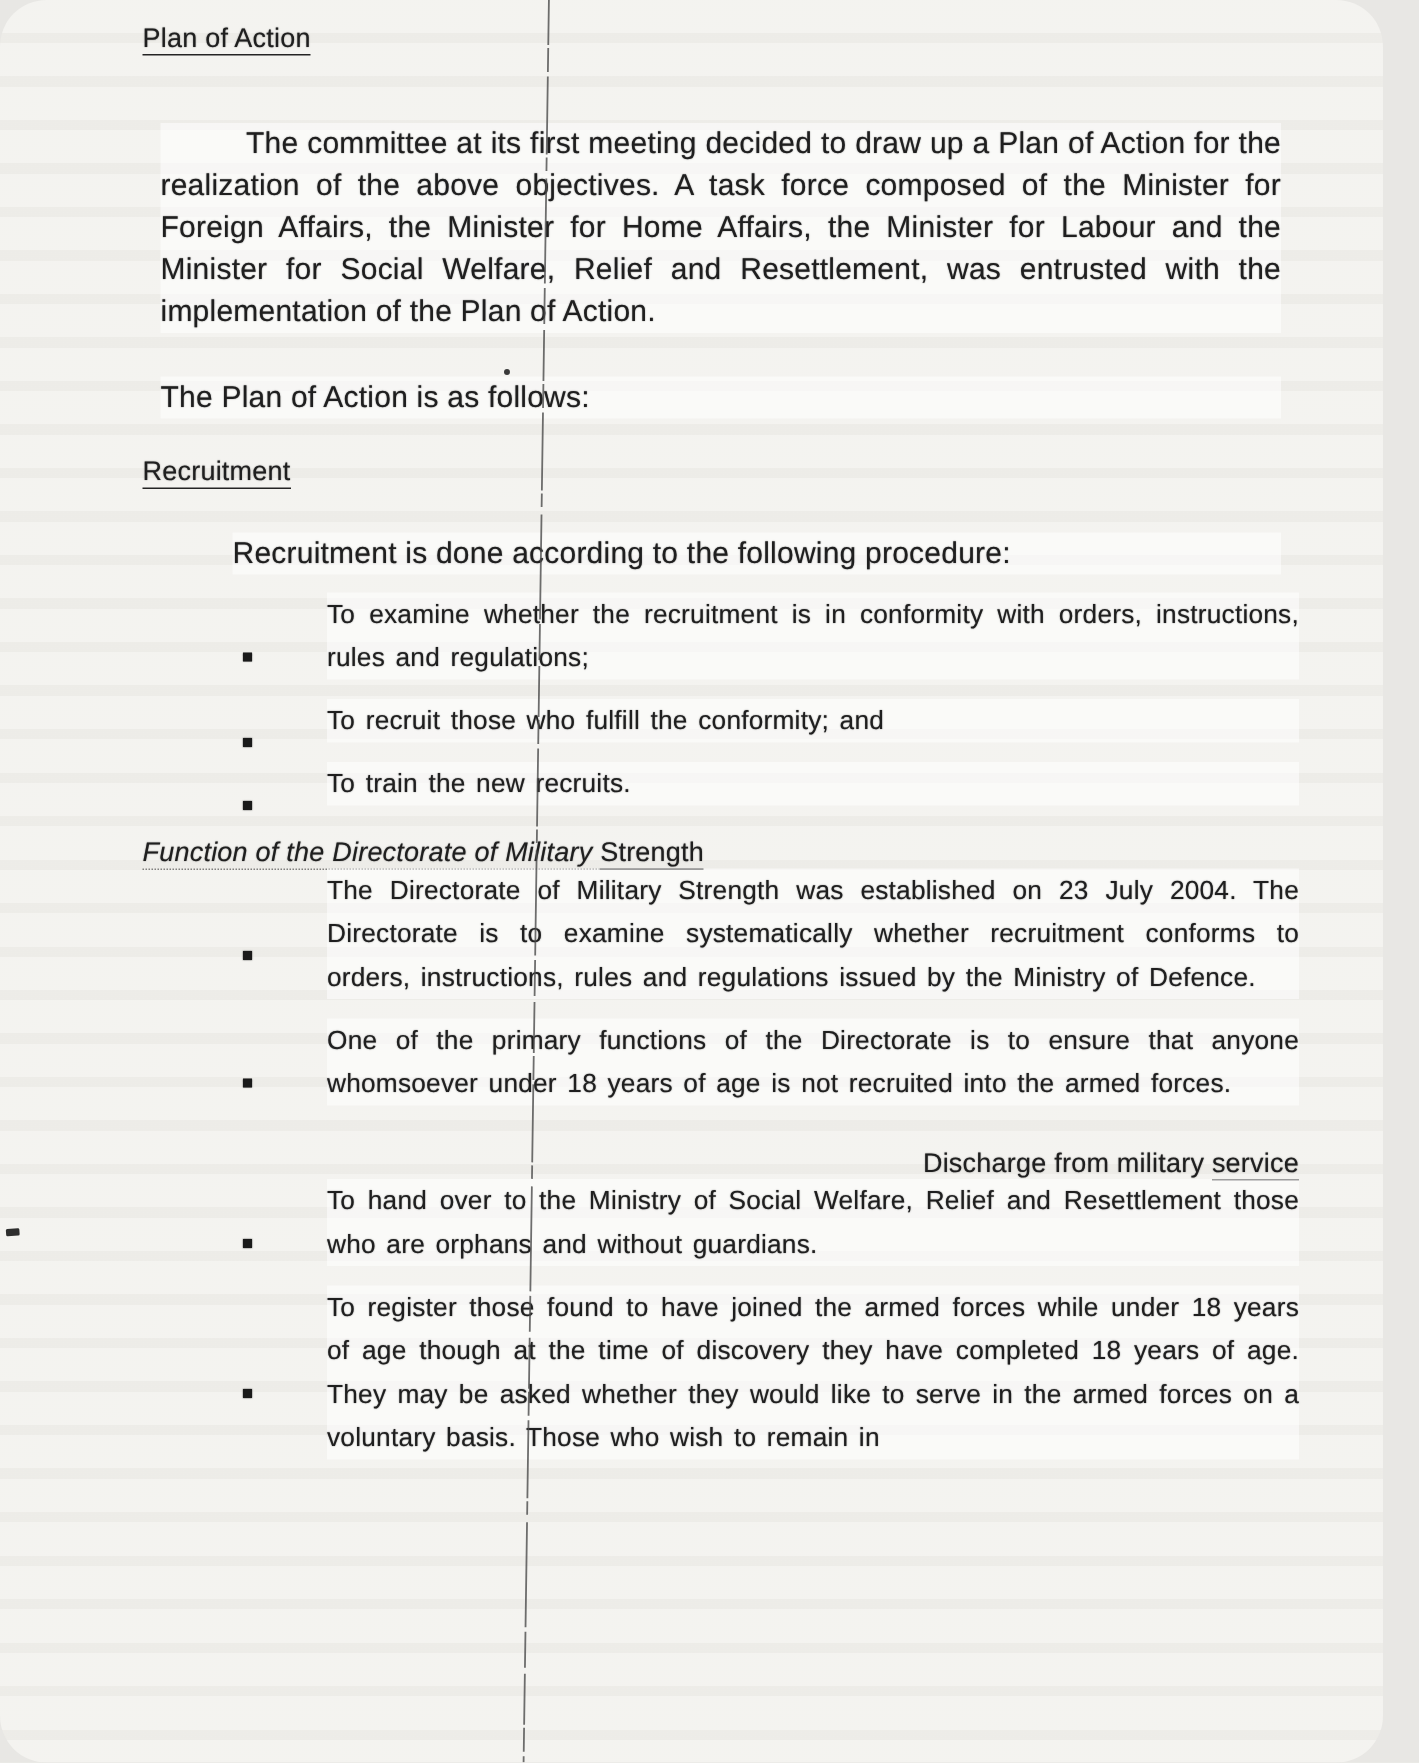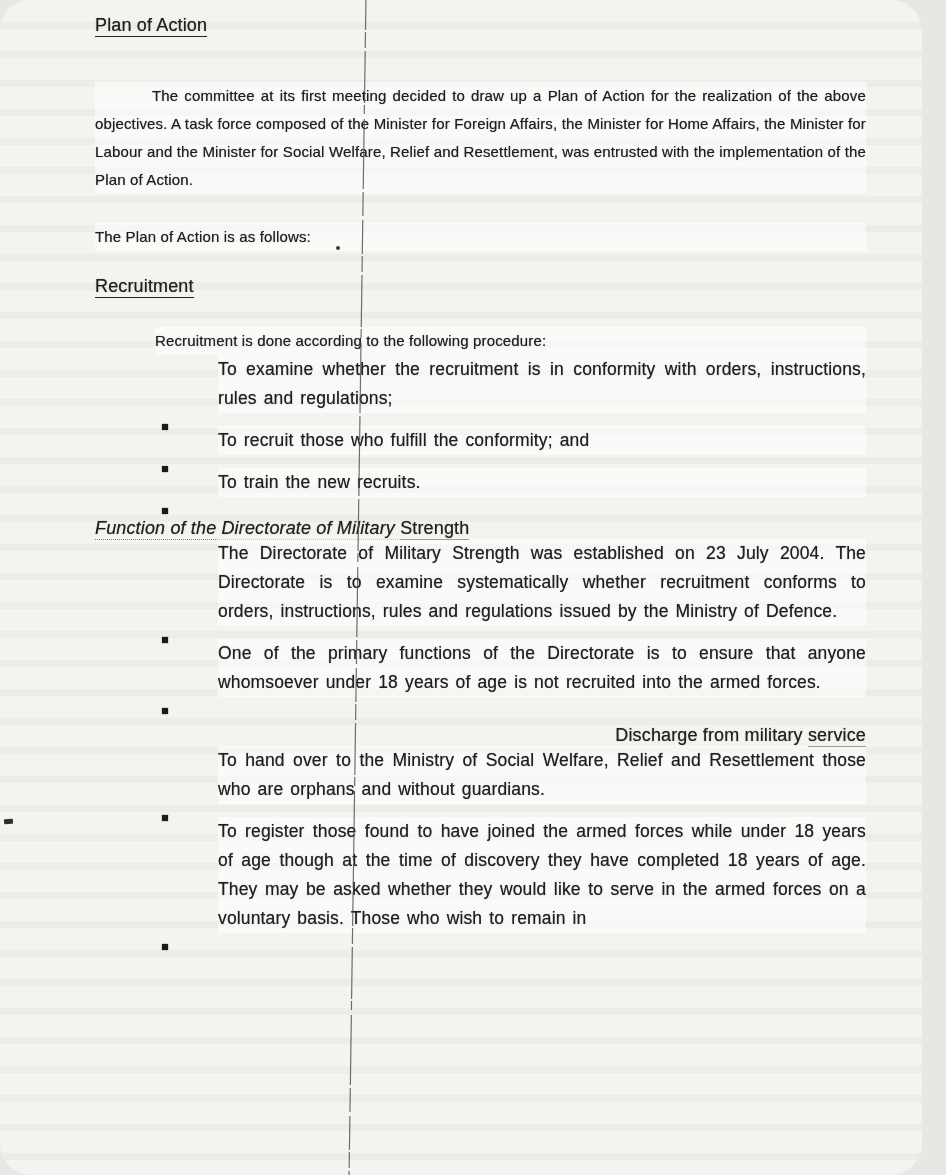--- a/index.html
+++ b/index.html
@@ -41,23 +41,23 @@
   .u {
     border-bottom: 1.5px solid #242424;
     padding-bottom: 1px;
   }
   .u-dotted {
     border-bottom: 1.5px dotted rgba(40,40,40,0.55);
     padding-bottom: 1px;
     font-style: italic;
   }
   p.para {
-    font-size: 15px;
+    font-size: 20px;
     line-height: 28px;
-    margin: 0;
+    margin: 12px;
     background: rgba(255,255,255,0.55);
   }
   .intro {
     margin-top: 46px !important;
     text-indent: 57px;
     text-align: justify;
   }
   .plain { margin-top: 29px !important; }
   .lead  { margin-top: 30px !important; margin-left: 60px !important; }
   .h-recruitment { margin-top: 24px !important; }
@@ -67,21 +67,21 @@
     list-style: none;
     margin: 0;
     padding: 0;
     margin-left: 65px;
   }
   .ul-recruitment { margin-top: 14px; }
   .ul-directorate { margin-top: 40px; }
   .ul-discharge   { margin-top: 34px; }
   ul.bullets li {
     display: flex;
-    align-items: flex-end;
+    align-items: center;
   }
   ul.bullets li + li { margin-top: 13px; }
   .marker {
     flex: 0 0 58px;
     position: relative;
   }
   .marker::before {
     content: "";
     position: absolute;
     left: 2px;

